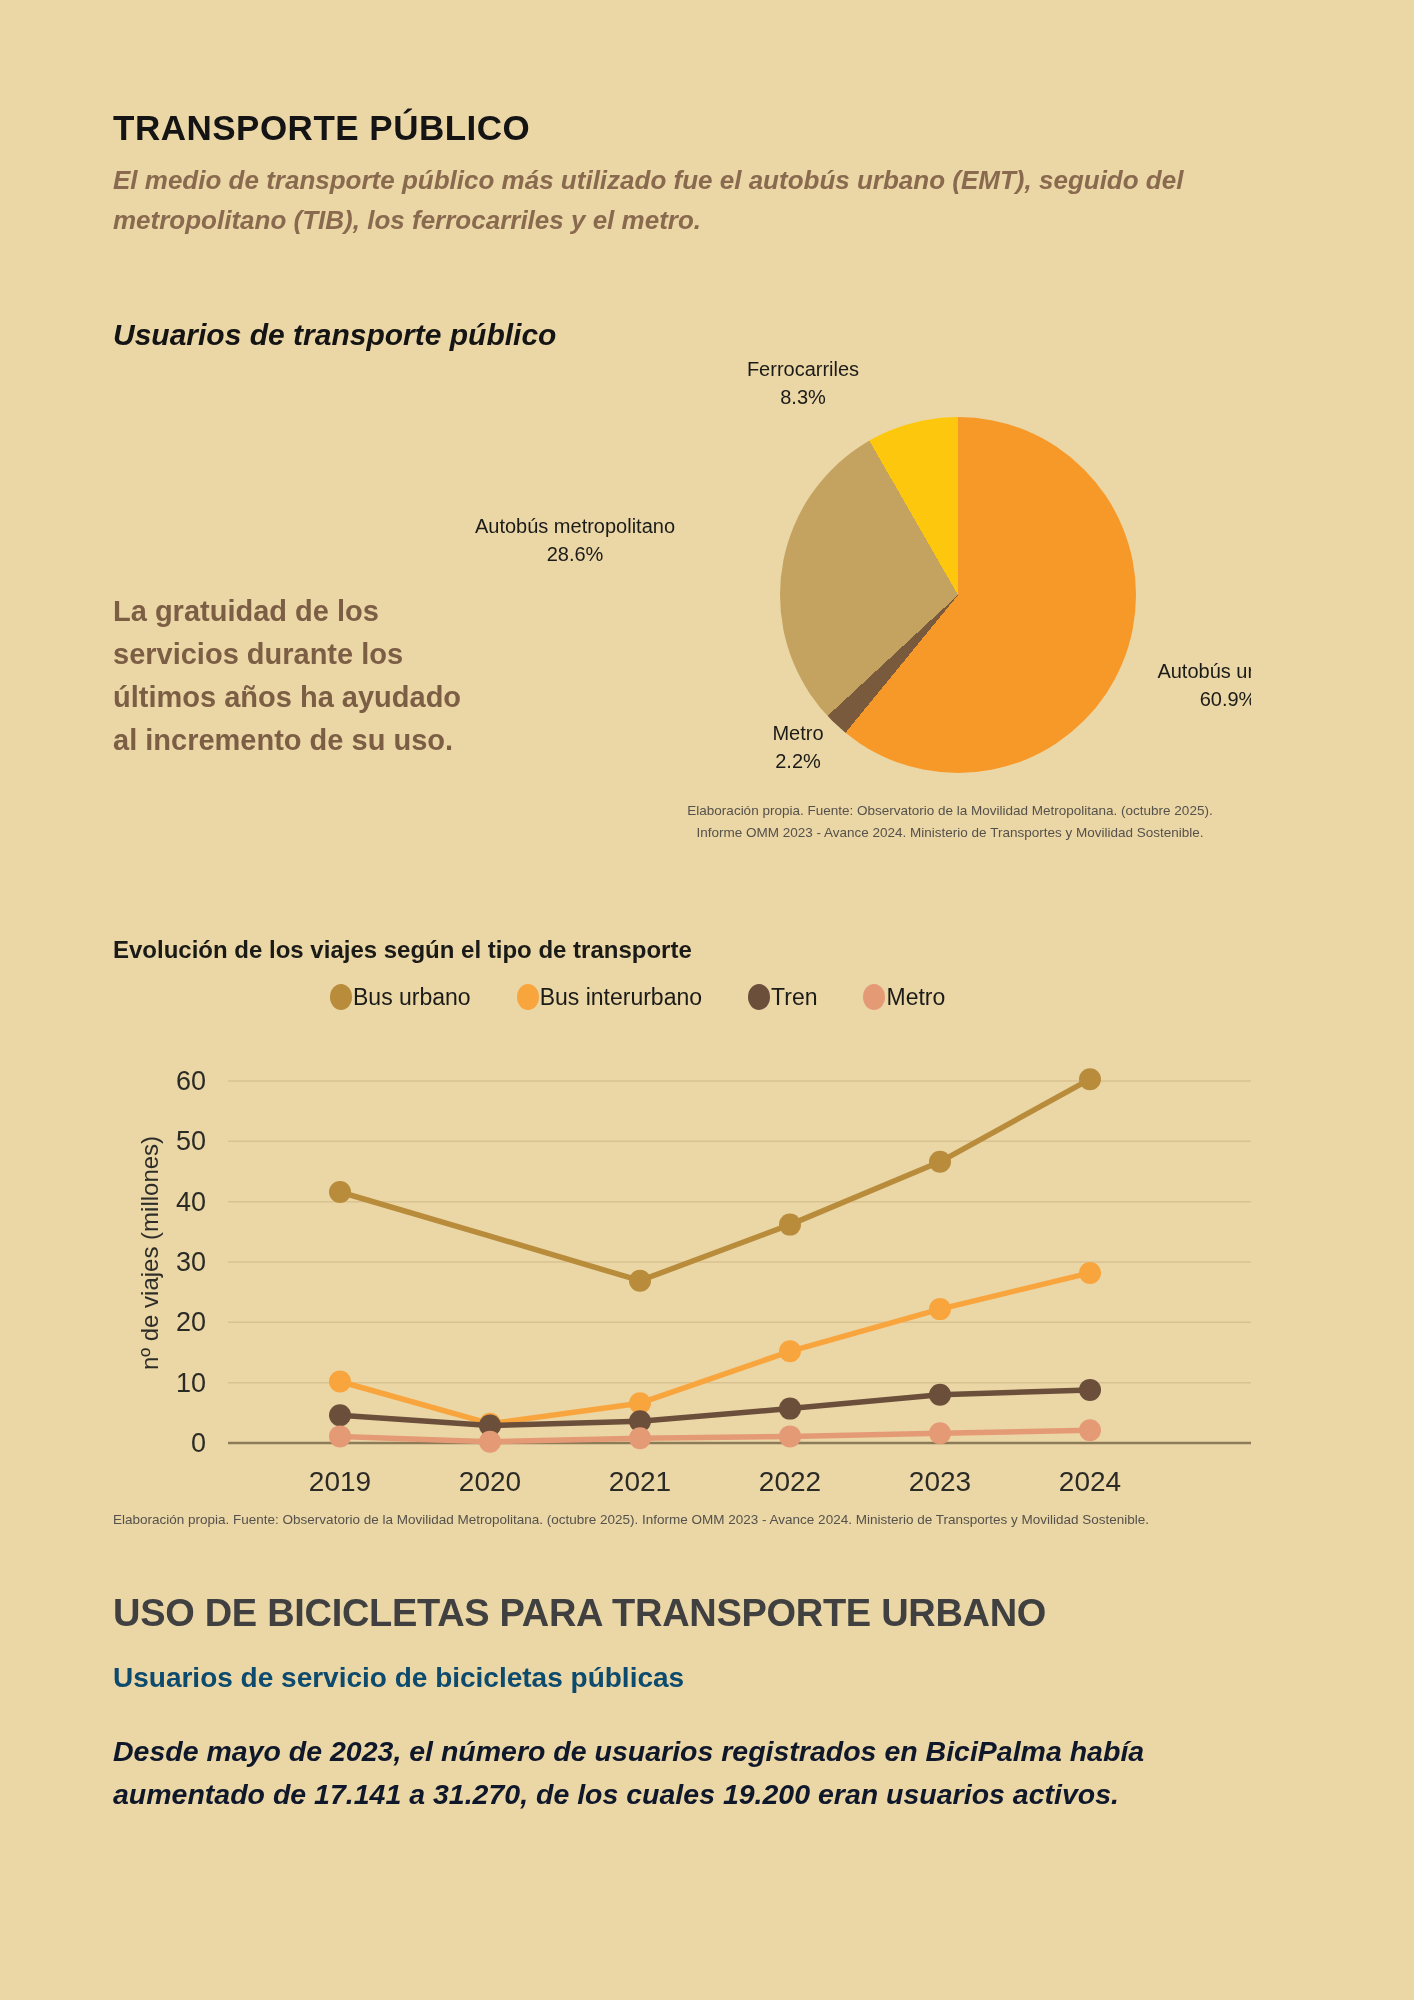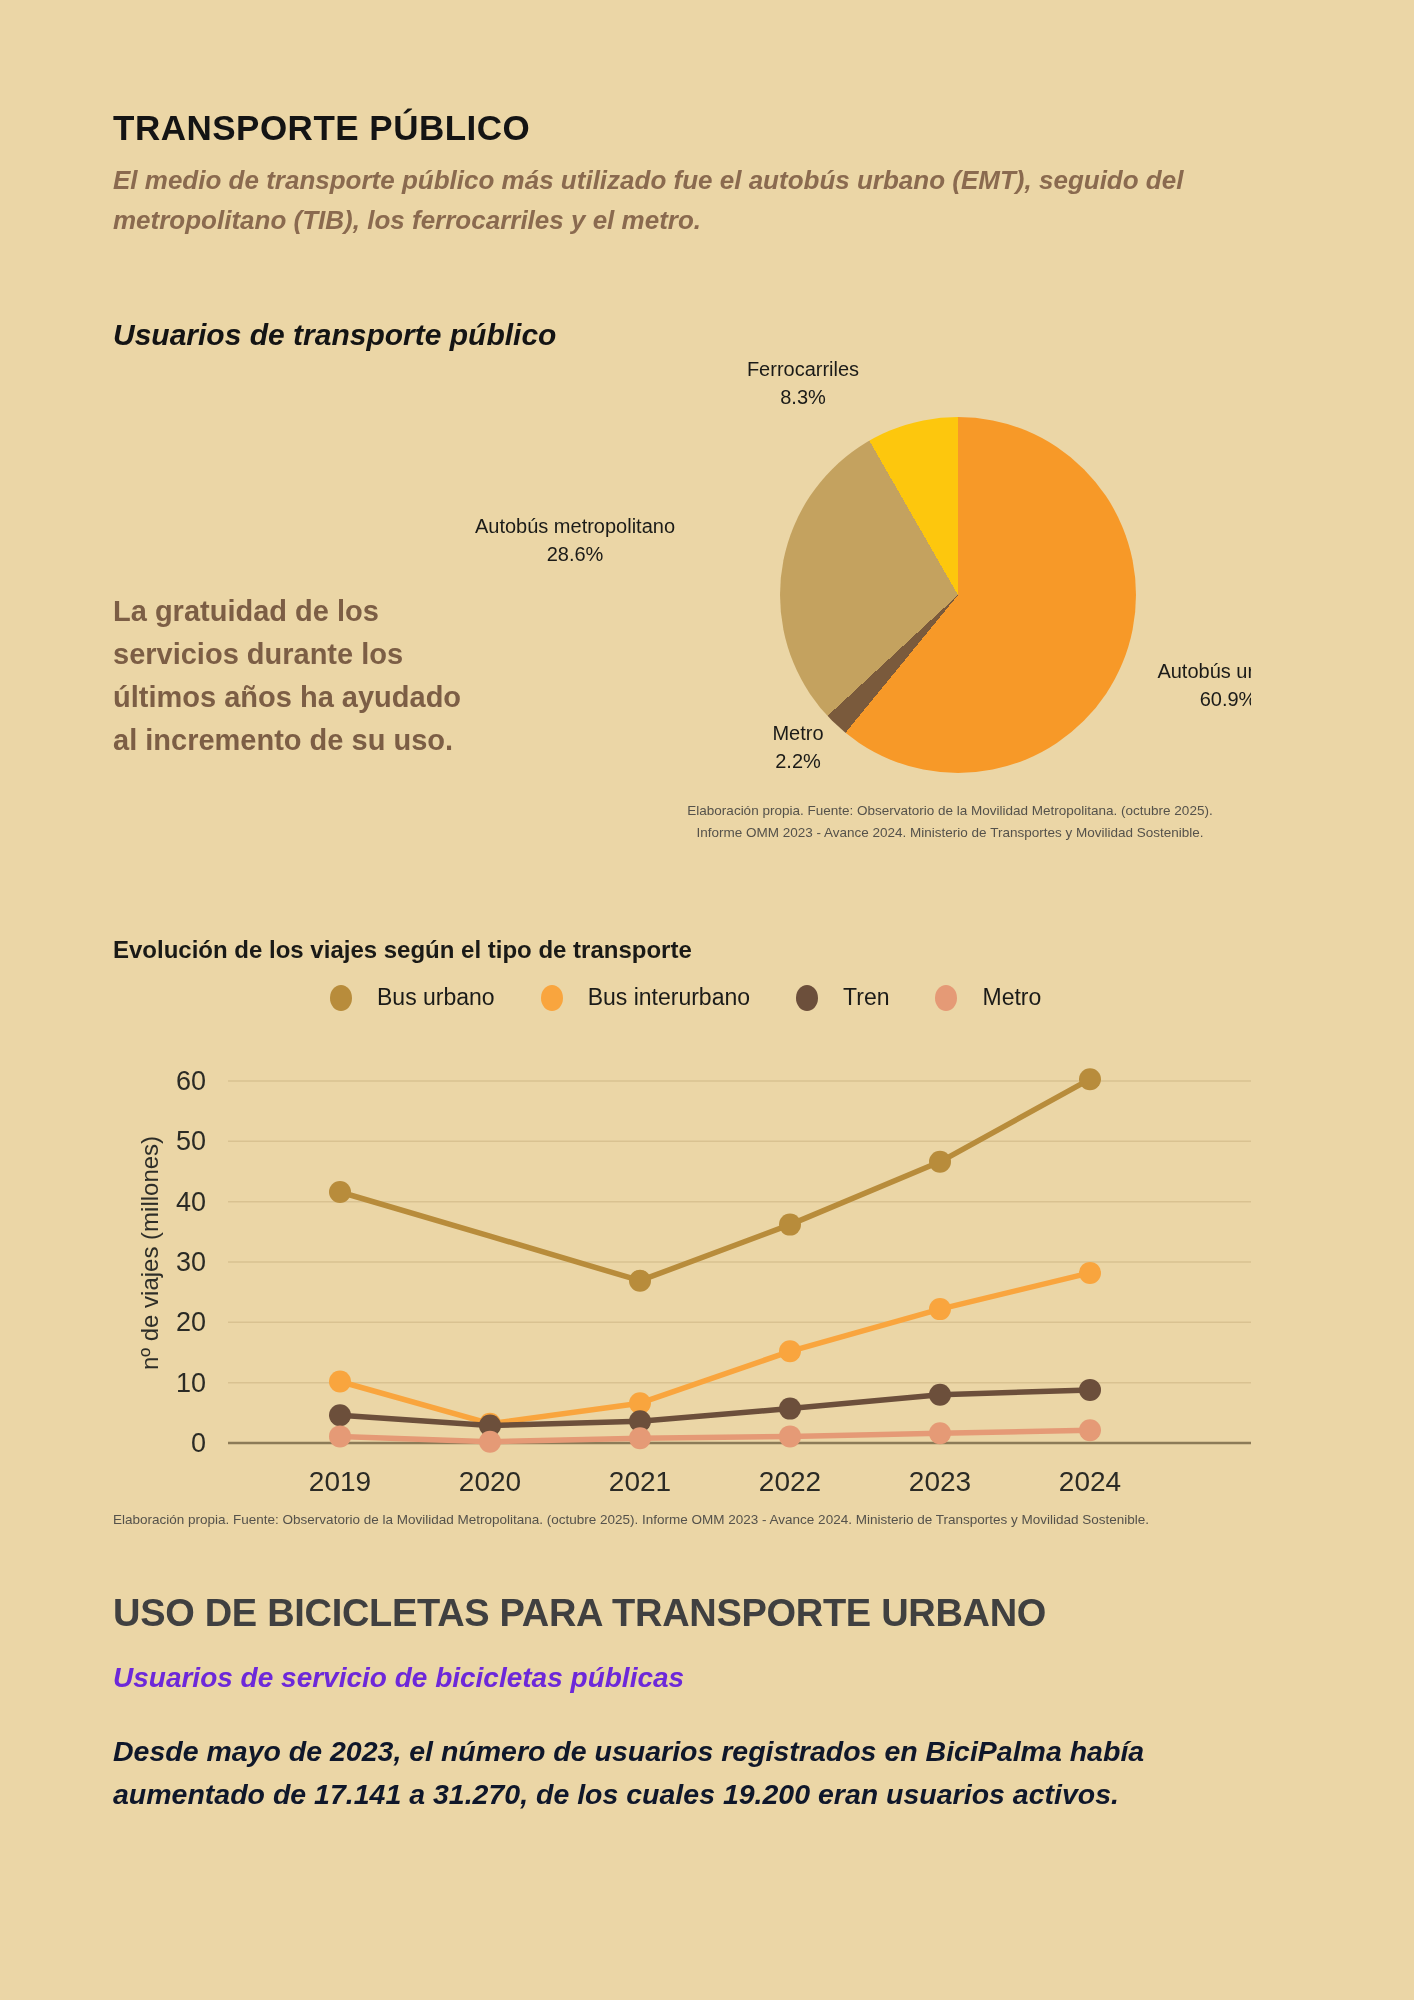--- a/index.html
+++ b/index.html
@@ -54,40 +54,40 @@
     font-size:31px;font-weight:bold;font-style:italic;color:#141414;
   }
   .evo-subheading{
     left:113px;top:936px;
     font-size:24px;font-weight:bold;color:#1A1A17;
   }
   .legend{
     left:330px;top:984px;
     display:flex;align-items:center;gap:46px;
   }
-  .legend-item{display:flex;align-items:flex-end;gap:25px;font-size:23px;color:#1B1B18;}
+  .legend-item{display:flex;align-items:flex-start;gap:1px;font-size:23px;color:#1B1B18;}
   .legend-dot{width:22px;height:26px;border-radius:50%;display:inline-block;}
   .y-axis-title{
     left:150px;top:1253px;
     transform:translate(-50%,-50%) rotate(-90deg);
     white-space:nowrap;font-size:24px;color:#2E2E28;
   }
   .chart-svg{left:120px;top:1058px;}
   svg text{font-family:"Liberation Sans","DejaVu Sans",sans-serif;}
   .line-source{
     left:113px;top:1512px;width:1250px;
     font-size:13.5px;color:#55524B;
   }
   .bikes-heading{
     left:113px;top:1592px;
     font-size:38px;font-weight:bold;letter-spacing:-.3px;color:#404040;
   }
   .bikes-subheading{
     left:113px;top:1662px;
-    font-size:28px;font-weight:bold;font-style:italic;color:#6d28d9;
+    font-size:28px;font-weight:bold;color:#0c4a6e;
   }
   .bikes-body{
     left:113px;top:1730px;width:1040px;
     font-size:28.5px;font-weight:bold;font-style:italic;
     line-height:43px;color:#0f172a;
   }
 </style>
 </head>
 <body>
 

